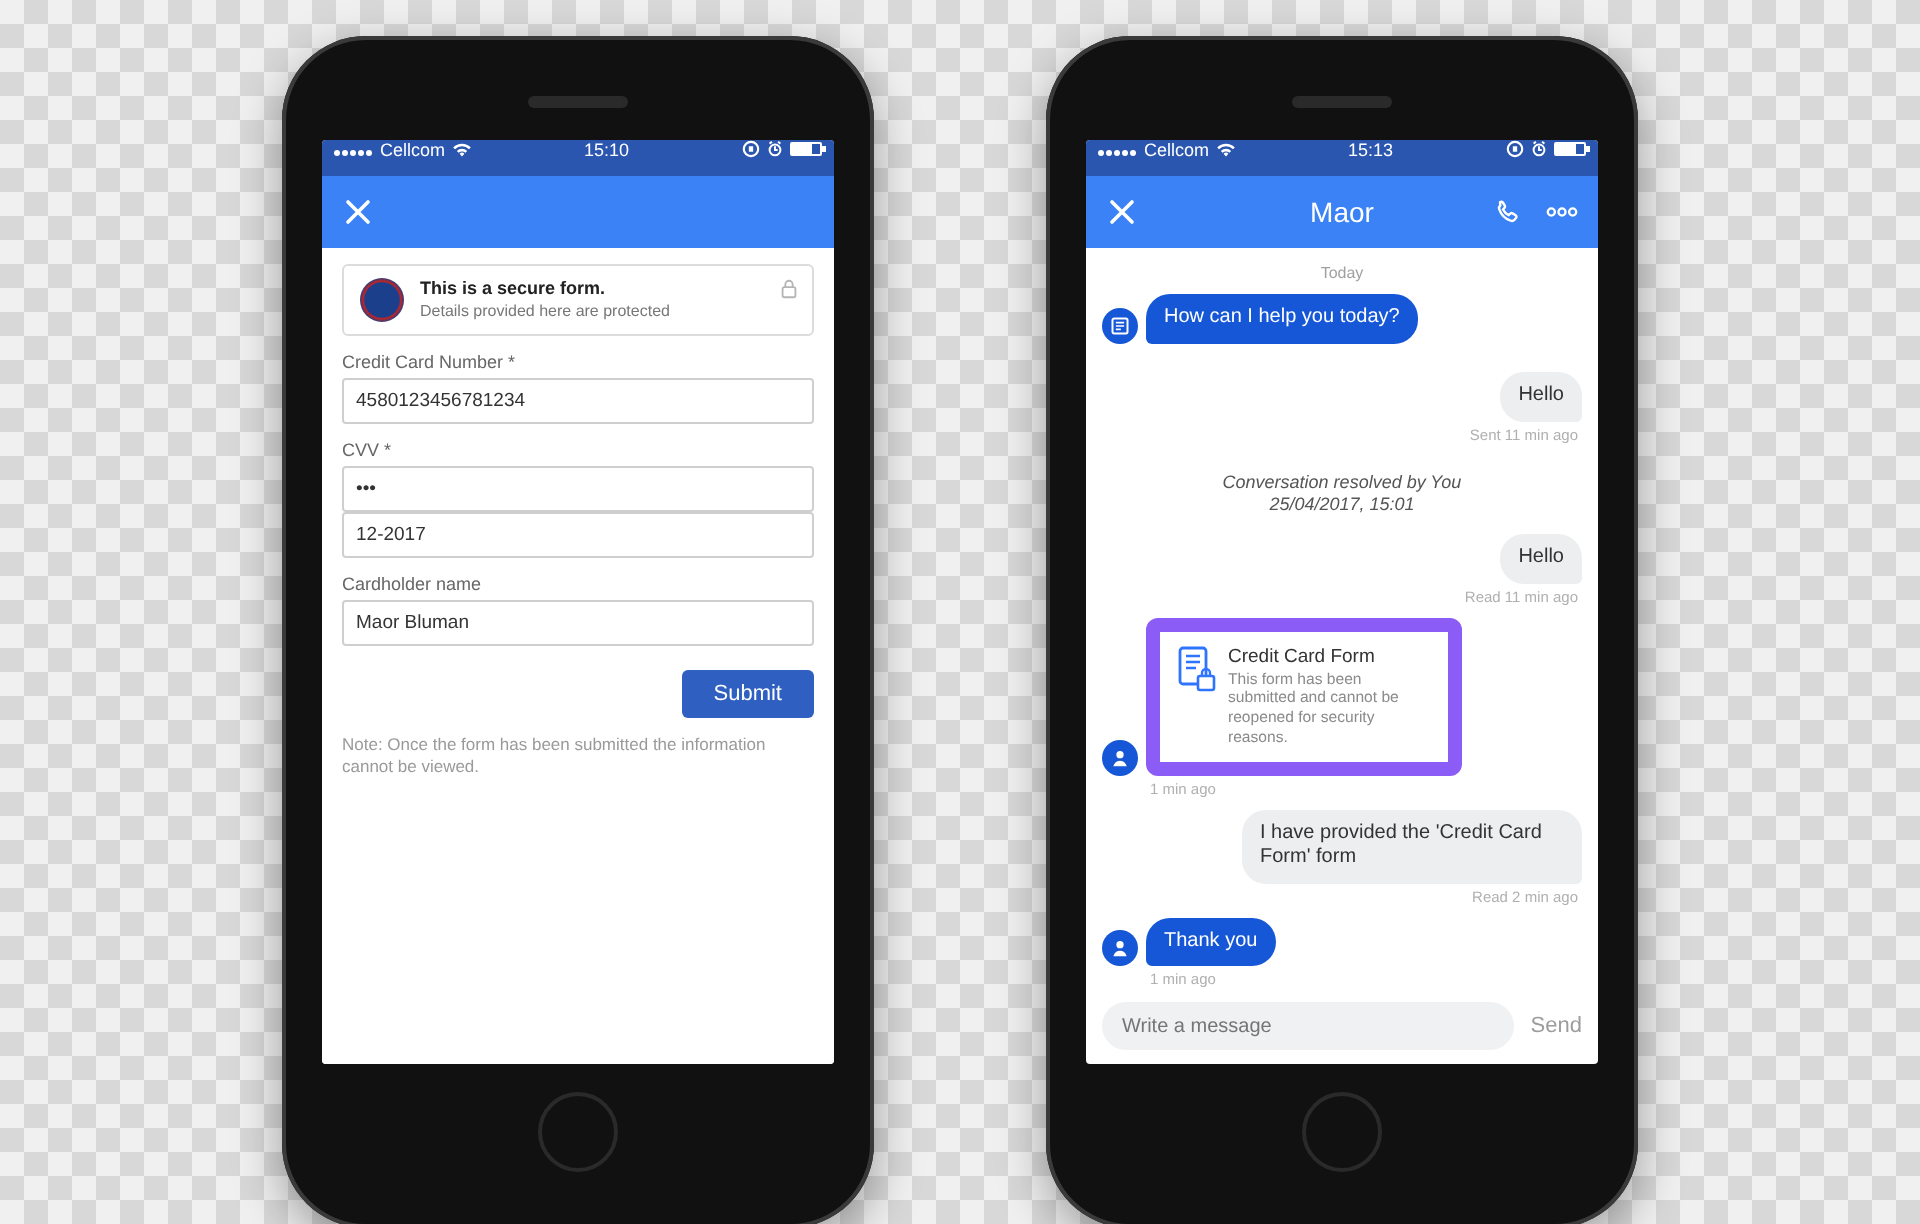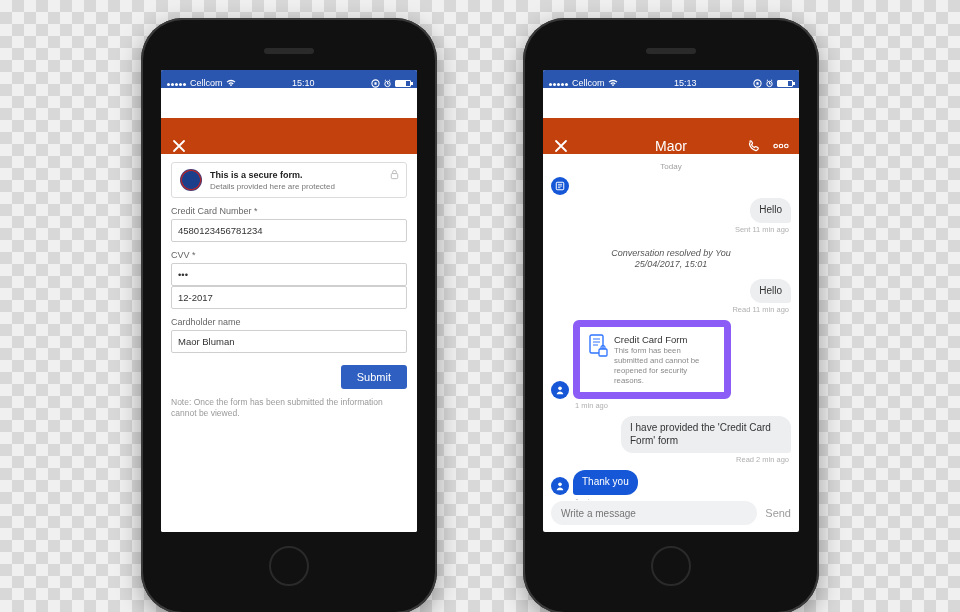--- a/index.html
+++ b/index.html
@@ -22,27 +22,27 @@
     position: relative; display:flex; flex-direction:column; align-items:center;
   }
   .speaker { width:50px; height:6px; background:#2a2a2a; border-radius:3px; margin-top:30px; }
   .screen {
     width: 256px; height: 462px; background:#fff; margin-top: 16px; border-radius:2px;
     overflow: hidden; display:flex; flex-direction:column; font-size:10px; color:#333;
   }
   .home-btn { width:40px; height:40px; border:2px solid #2a2a2a; border-radius:50%; margin-top:14px; }
 
   
-  .statusbar { height:18px; background:#2a56b0; color:#fff; display:flex; align-items:flex-end;
+  .statusbar { height:18px; background:#2a56b0; color:#fff; display:flex; align-items:flex-start;
     justify-content:space-between; padding:0 6px; font-size:9px; font-weight:500; }
   .sb-left, .sb-right { display:flex; align-items:center; gap:3px; }
   .dots span { width:3px; height:3px; background:#fff; border-radius:50%; display:inline-block; margin-right:1px; }
 
   
-  .app-header { height:36px; background:#c2410c; color:#fff; display:flex; align-items:flex-end; padding:0 10px; position:relative;margin-top:30px; }
+  .app-header { height:36px; background:#3b82f6; color:#fff; display:flex; align-items:center; padding:0 10px; position:relative; }
   .app-header .title { position:absolute; left:0; right:0; text-align:center; font-size:14px; font-weight:500; }
   .hdr-right { margin-left:auto; display:flex; gap:12px; align-items:center; z-index:1; }
   .x-icon, .call-icon, .more-icon { width:16px; height:16px; display:flex; align-items:center; justify-content:center; }
 
   
   .form-body { flex:1; padding:8px 10px; background:#fff; overflow:hidden; }
   .secure-banner { border:1px solid #dcdcdc; border-radius:3px; padding:6px 8px; display:flex; align-items:center; gap:8px; position:relative; }
   .seal { width:22px; height:22px; border-radius:50%; background:radial-gradient(circle,#1b3f8a 55%,#c02424 60%,#1b3f8a 72%); position:relative; }
   .seal::after{content:""; position:absolute; inset:-3px; border-radius:50%;
     background: repeating-conic-gradient(#1b3f8a 0 12deg, transparent 12deg 24deg); z-index:-1;}
@@ -215,20 +215,21 @@
       <div class="chat-body">
         <div class="day-label">Today</div>
 
         <div class="row agent">
           <div class="avatar">
             <svg viewBox="0 0 12 12">
                 <rect x="1.5" y="1.5" width="9" height="9" rx="1" fill="none" stroke="#fff" stroke-width="1.2"></rect>
                 <path d="M3.5 4h5M3.5 6h5M3.5 8h3" stroke="#fff" stroke-width="1"></path>
               </svg>
           </div>
+          <div class="bubble agent">How can I help you today?</div>
         </div>
 
         <div style="height:18px"></div>
 
         <div class="row user">
           <div class="bubble user">Hello</div>
         </div>
         <div class="meta right">Sent  11 min ago</div>
 
         <div class="resolved">

